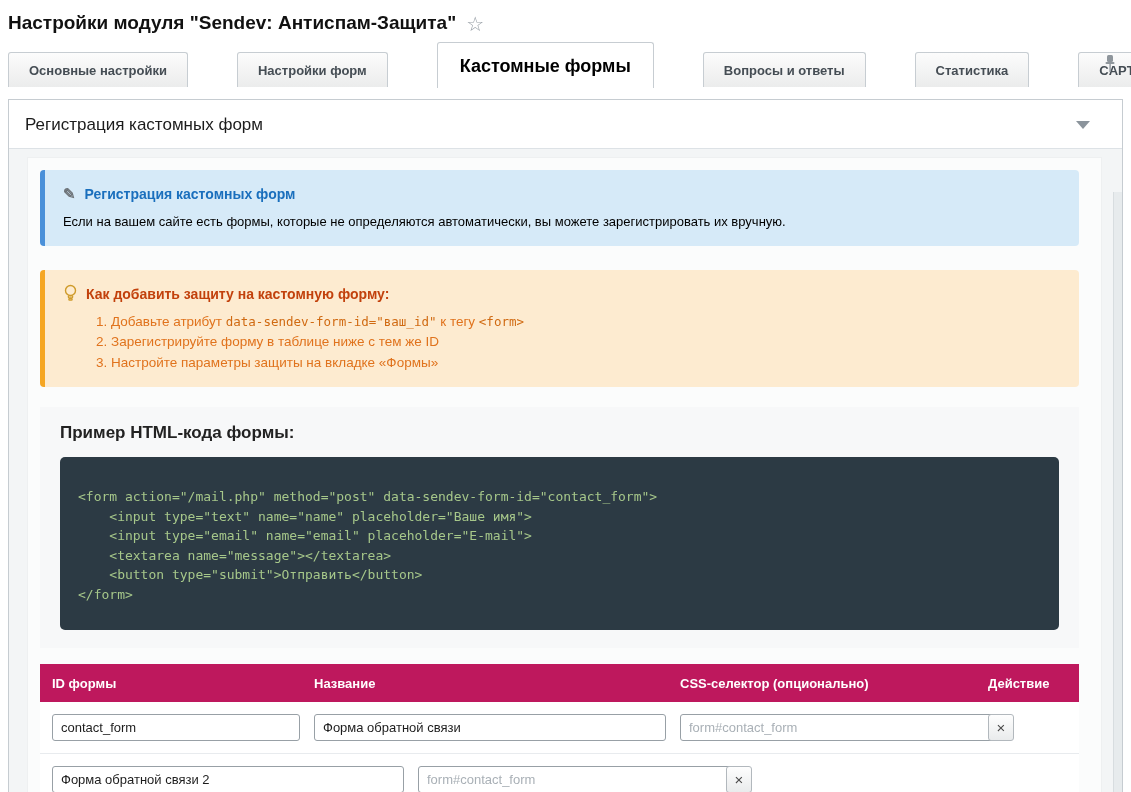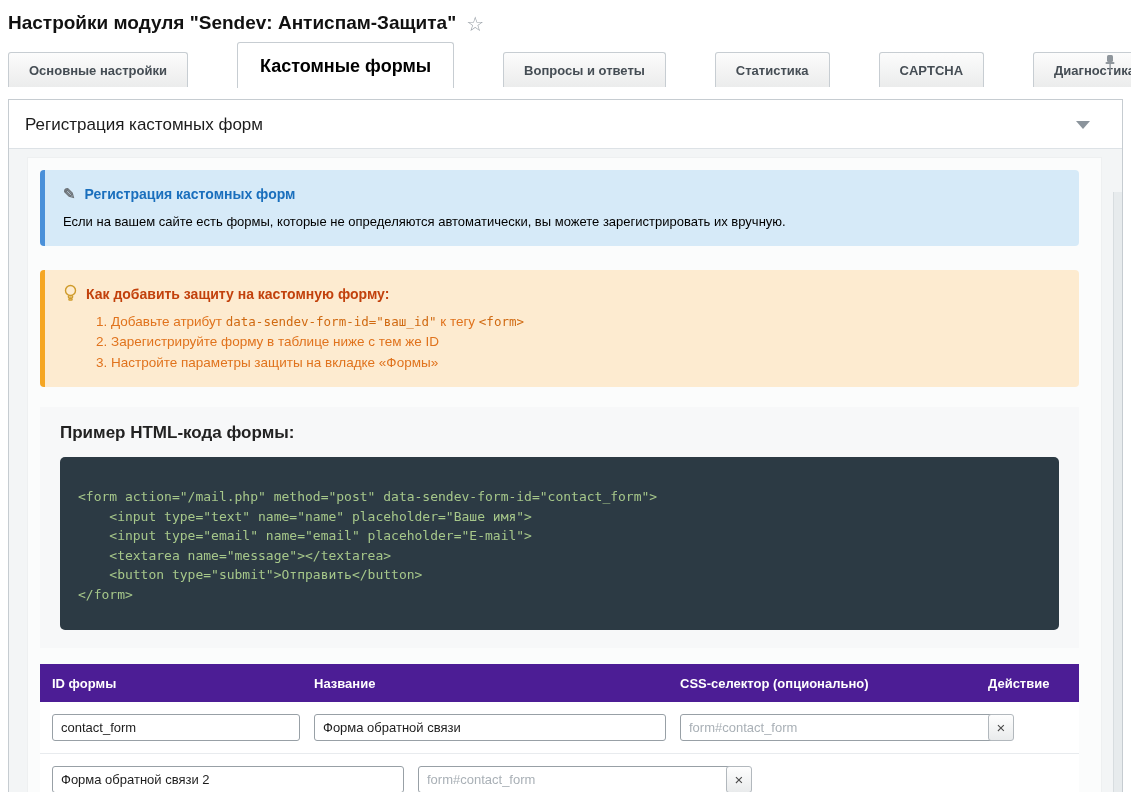--- a/index.html
+++ b/index.html
@@ -63,21 +63,21 @@
   
   .example { margin-top:20px; background:#f7f8f9; padding:16px 20px 18px; }
   .example-label { font-weight:bold; font-size:17px; color:#222; }
   .code-block {
     margin:14px 0 0; background:#2c3a44; color:#a6c78a; border-radius:5px;
     padding:30px 20px 26px 18px; font-family:"DejaVu Sans Mono", monospace;
     font-size:13px; line-height:1.5; overflow:hidden;
   }
   
   .forms-table { margin-top:16px; }
-  .thead { display:flex; background:#4c1d95; color:#fff; font-weight:bold; font-size:13px; height:38px; align-items:center; }
+  .thead { display:flex; background:#be185d; color:#fff; font-weight:bold; font-size:13px; height:38px; align-items:center; }
   .c1 { width:262px; padding-left:12px; }
   .c2 { width:370px; padding-left:12px; }
   .c3 { width:308px; padding-left:8px; }
   .c4 { flex:1; padding-left:8px; }
   .trow { display:flex; align-items:flex-start; background:#fff; padding:12px 0; border-bottom:1px solid #e8ebee; }
   .trow input {
     height:27px; border:1px solid #98a0a6; border-radius:3px; padding:0 8px;
     font-size:13px; color:#1d1d1d; font-family:"Liberation Sans", sans-serif; background:#fff;
   }
   .trow input::placeholder { color:#a9b0b6; }
@@ -93,20 +93,21 @@
 </head>
 <body>
 
 <div class="page-head">
   <h1 class="page-title">Настройки модуля "Sendev: Антиспам-Защита"</h1>
   <span class="star">☆</span>
 </div>
 
 <div class="tabbar">
   <div class="tab">Основные настройки</div>
+  <div class="tab">Настройки форм</div>
   <div class="tab active">Кастомные формы</div>
   <div class="tab">Вопросы и ответы</div>
   <div class="tab">Статистика</div>
   <div class="tab">CAPTCHA</div>
   <div class="tab">Диагностика</div>
   <span class="pin">
     <svg width="14" height="19" viewBox="0 0 14 19">
       <rect x="4" y="1" width="6" height="7" rx="1.5" fill="#8f969c"></rect>
       <rect x="2.5" y="8" width="9" height="2" rx="1" fill="#8f969c"></rect>
       <rect x="6.4" y="10" width="1.4" height="8" fill="#8f969c"></rect>

